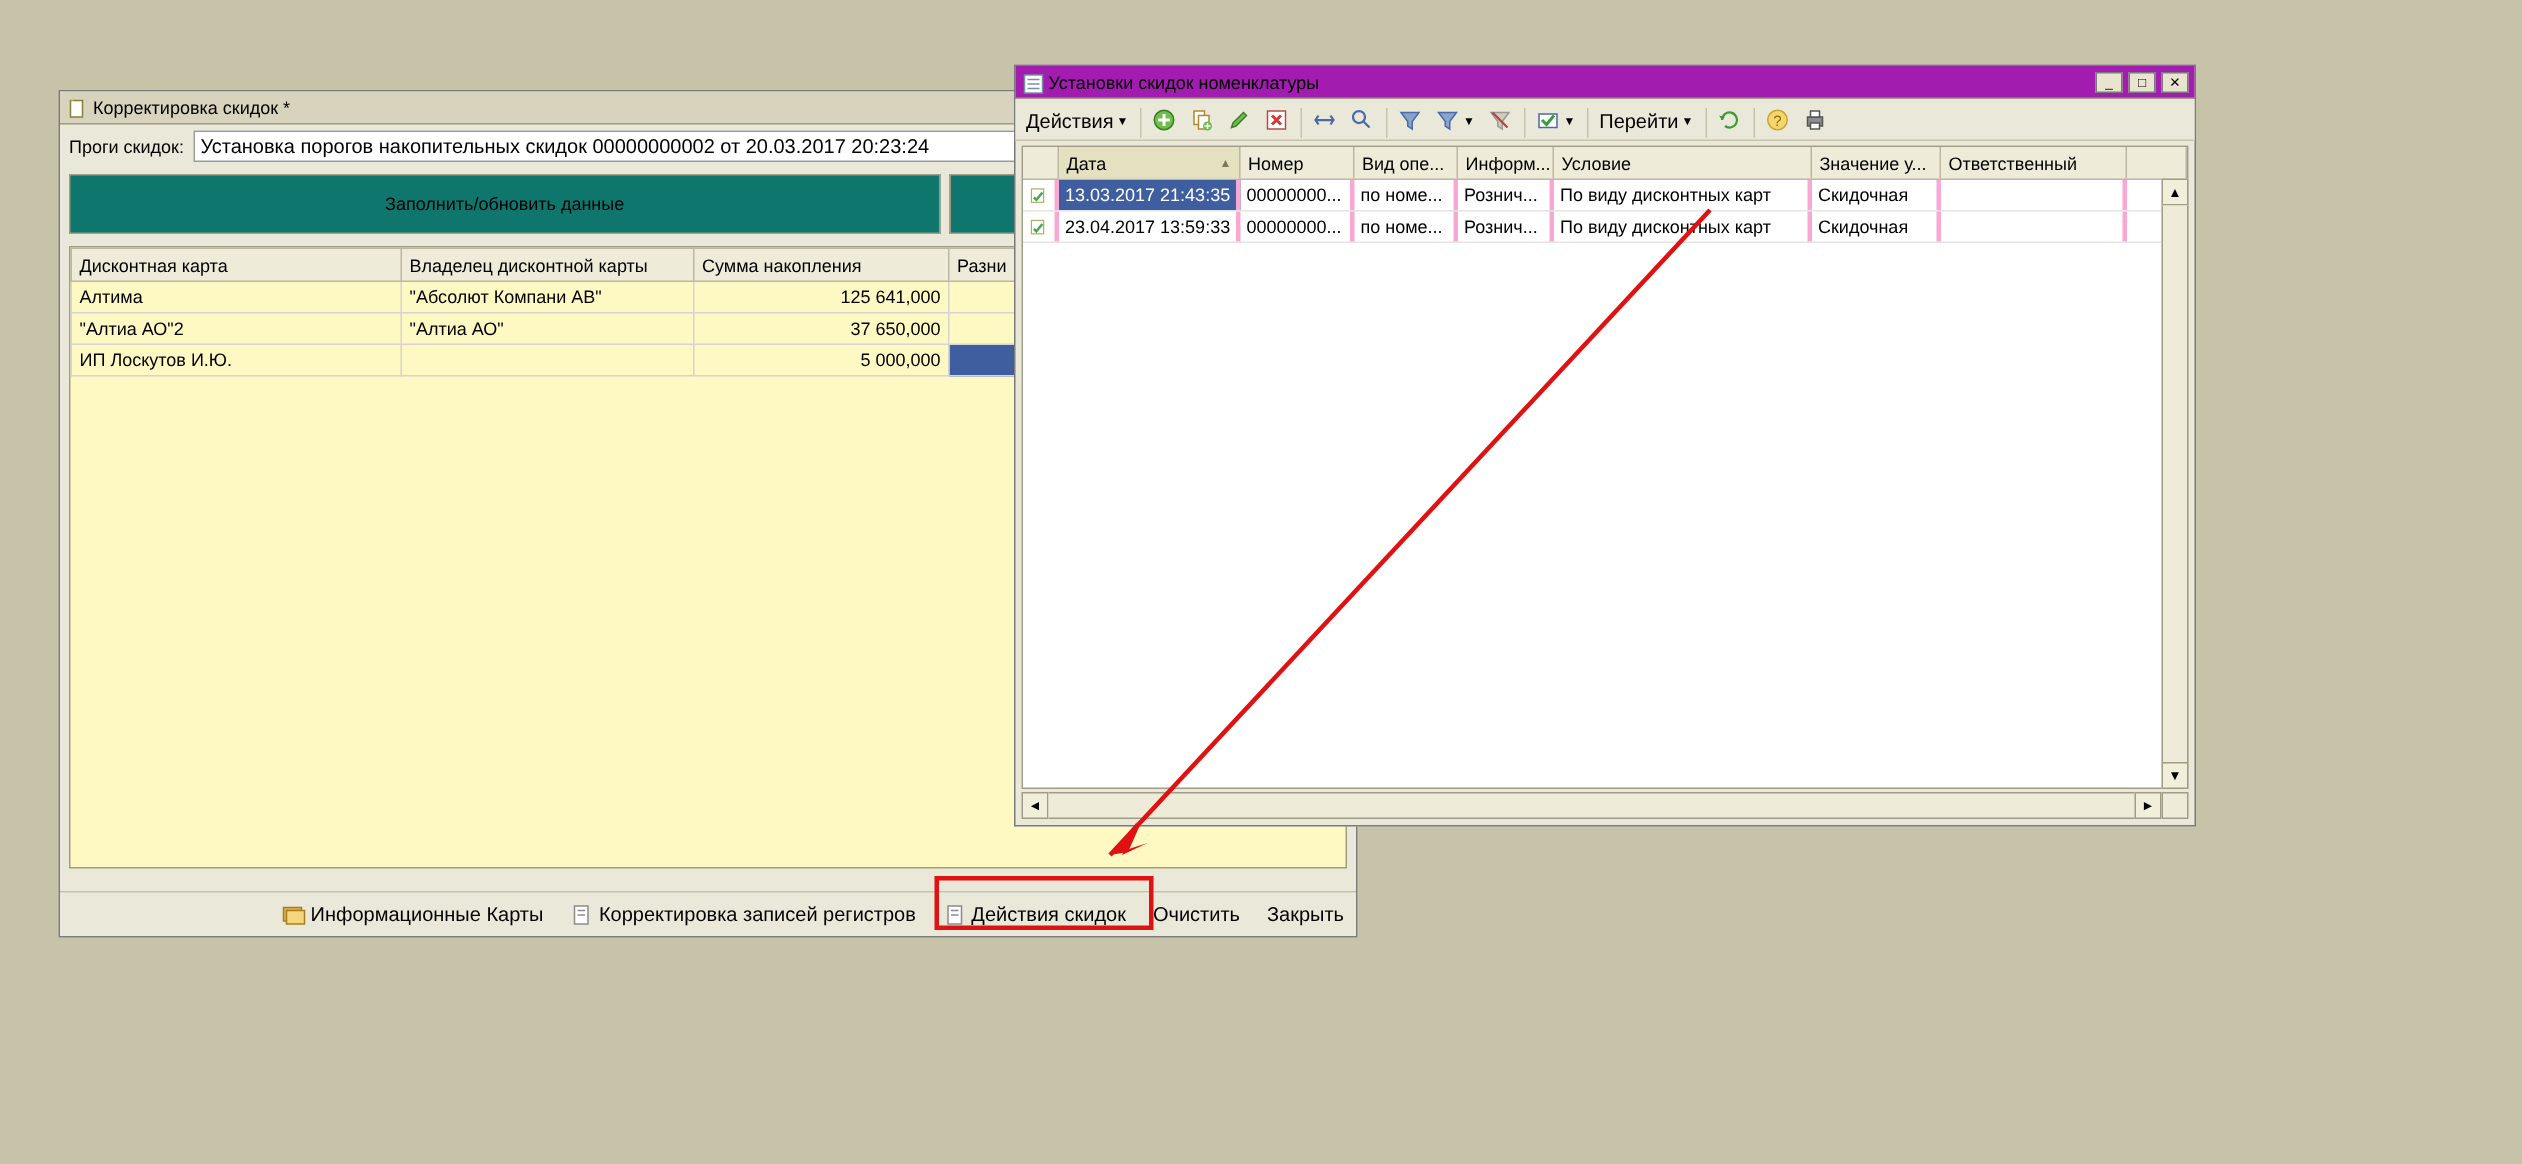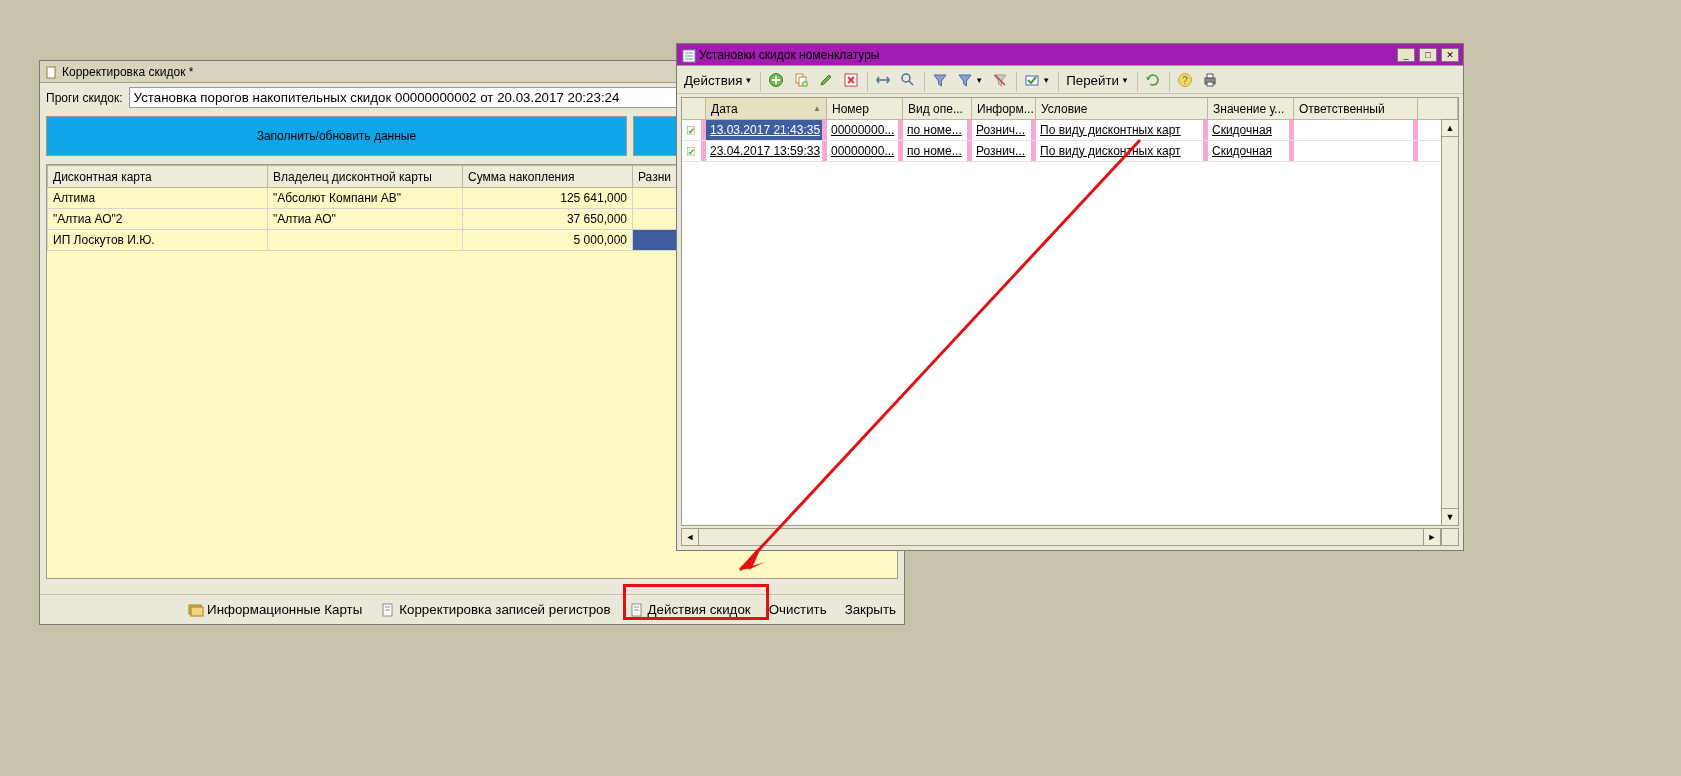--- a/index.html
+++ b/index.html
@@ -9,42 +9,42 @@
   .titlebar .t-icon{width:14px;height:14px;margin-right:4px;}
   .titlebar .t-text{flex:1;}
   .toolbar{height:28px;background:#eae8d9;border-bottom:1px solid #c6c2ac;display:flex;align-items:flex-end;padding:1px 3px;}
   .tbtn{height:24px;border:1px solid transparent;background:transparent;display:inline-flex;align-items:center;justify-content:center;padding:0 3px;margin-right:1px;cursor:pointer;}
   .tbtn .drop{font-size:8px;margin-left:2px;}
   .sep{width:1px;height:20px;background:#c6c2ac;margin:0 3px;}
   
   #win-left{left:39px;top:60px;width:866px;height:565px;z-index:1;}
   .field-row{display:flex;align-items:center;padding:4px 6px;}
   .field-row input{flex:1;height:21px;border:1px solid #9a9a9a;padding:0 4px;background:#fff;}
-  .big-btn{height:40px;border:1px solid #a09c86;background:#0ea5e9;display:flex;align-items:center;justify-content:center;cursor:pointer;}
+  .big-btn{height:40px;border:1px solid #a09c86;background:#0f766e;display:flex;align-items:center;justify-content:center;cursor:pointer;}
   .big-btns-row{display:flex;padding:4px 6px;gap:6px;}
   .big-btns-row .big-btn{flex:1;}
   .ltable{margin:4px 6px;border:1px solid #a09c86;background:#fef9c3;height:415px;}
   .ltable table{width:100%;border-collapse:collapse;}
   .ltable th{background:#eeebd9;border:1px solid #bcb79f;text-align:left;font-weight:normal;height:22px;padding:0 5px;}
   .ltable td{border:1px solid #d4d4d4;padding:3px 5px;height:21px;}
   .ltable td.num{text-align:right;}
   .ltable td.sel{background:#3e5ea0;color:#fff;}
   .footer-btns{position:absolute;bottom:0;left:0;right:0;height:30px;border-top:1px solid #c6c2ac;background:#eae8d9;display:flex;align-items:center;justify-content:flex-end;padding:0 1px;gap:4px;}
   .footer-btns .fb{height:22px;border:1px solid transparent;display:flex;align-items:center;padding:0 6px;cursor:pointer;background:transparent;}
   
   #win-right{left:676px;top:43px;width:788px;height:508px;z-index:2;}
   #win-right .titlebar{background:#a21caf;}
   .winbtns{display:flex;gap:4px;}
   .winb{width:18px;height:14px;border:1px solid #7a7a7a;background:#e8e4cf;display:flex;align-items:center;justify-content:center;font-size:9px;cursor:pointer;}
   .grid-wrap{position:absolute;left:4px;right:4px;top:53px;bottom:24px;border:1px solid #a09c86;background:#fff;display:flex;flex-direction:column;}
   .grid-head{height:22px;background:#eeebd9;display:flex;border-bottom:1px solid #bcb79f;}
   .gh{border-right:1px solid #bcb79f;display:flex;align-items:center;padding:0 5px;}
   .grid-body{flex:1;overflow:auto;}
   .grow{display:flex;height:21px;border-bottom:1px solid #e4e4e4;}
-  .gc{border-right:5px solid #f9a8d4;padding:2px 4px;white-space:nowrap;overflow:hidden;display:flex;align-items:center;text-decoration:underline;}
+  .gc{border-right:3px solid #f9a8d4;padding:2px 4px;white-space:nowrap;overflow:hidden;display:flex;align-items:center;}
   .gc.sel{background:#3e5ea0;color:#fff;}
   
   .red-box{position:absolute;border:3px solid #e01111;pointer-events:none;}
   .red-arrow{position:absolute;pointer-events:none;}
   
   svg{pointer-events:none;}
   .ico{width:16px;height:16px;display:inline-block;}
 </style>
 </head>
 <body>

